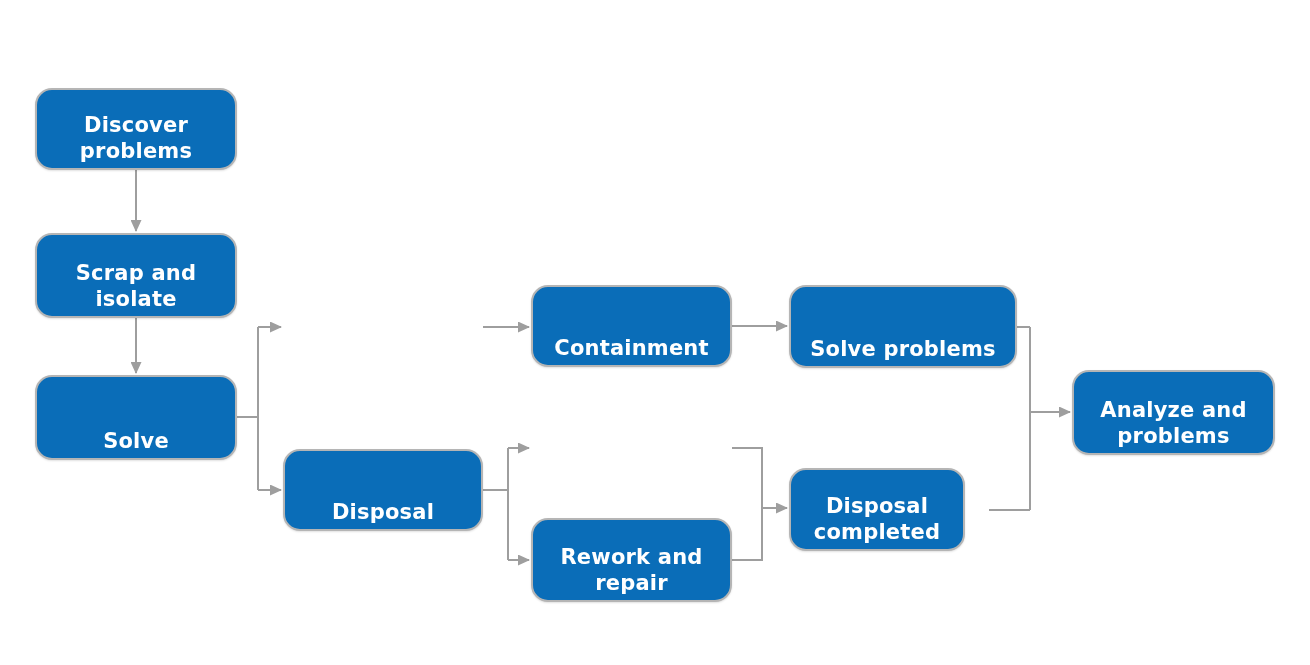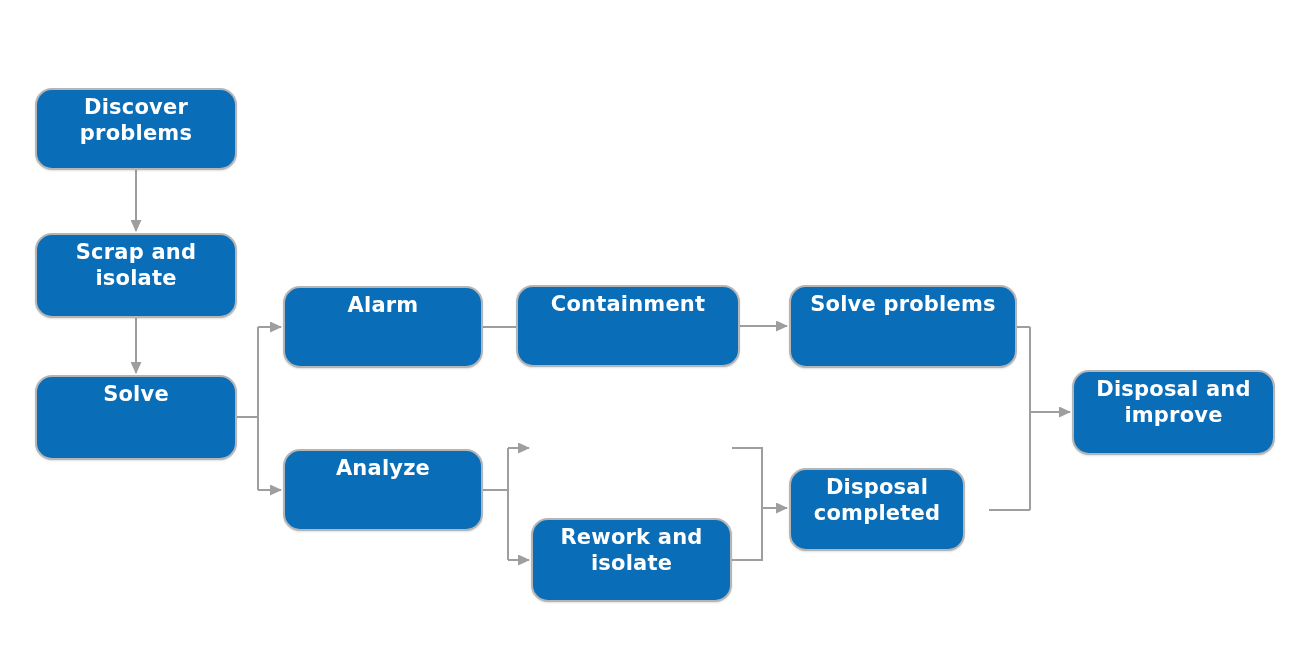--- a/index.html
+++ b/index.html
@@ -24,21 +24,21 @@
     pointer-events: none;
   }
   .node {
     position: absolute;
     box-sizing: border-box;
     background: #0a6db8;
     border: 2.5px solid #b5b5b5;
     border-radius: 17px;
     color: #ffffff;
     display: flex;
-    align-items: flex-start;
+    align-items: flex-end;
     justify-content: center;
     text-align: center;
     font-weight: 700;
     font-size: 21px;
     line-height: 1.25;
     letter-spacing: 0.2px;
     box-shadow: 0 1px 2px rgba(0,0,0,0.12);
     padding: 4px 0;
   }
 </style>
@@ -86,42 +86,39 @@
   </div>
 
   <div class="node" style="left:35px; top:233px; width:202px; height:85px">
     <span>Scrap and isolate</span>
   </div>
 
   <div class="node" style="left:35px; top:375px; width:202px; height:85px">
     <span>Solve</span>
   </div>
 
-  <div class="node" style="left:283px; top:286px; width:200px; height:82px">
-    <span>Alarm</span>
-  </div>
 
-  <div class="node" style="left:516px; top:285px; width:224px; height:82px">
+  <div class="node" style="left:531px; top:285px; width:201px; height:82px">
     <span>Containment</span>
   </div>
 
   <div class="node" style="left:789px; top:285px; width:228px; height:83px">
     <span>Solve problems</span>
   </div>
 
   <div class="node" style="left:283px; top:449px; width:200px; height:82px">
-    <span>Analyze</span>
+    <span>Disposal</span>
   </div>
 
 
   <div class="node" style="left:531px; top:518px; width:201px; height:84px">
-    <span>Rework and isolate</span>
+    <span>Rework and repair</span>
   </div>
 
   <div class="node" style="left:789px; top:468px; width:176px; height:83px">
     <span>Disposal completed</span>
   </div>
 
   <div class="node" style="left:1072px; top:370px; width:203px; height:85px">
-    <span>Disposal and improve</span>
+    <span>Analyze and problems</span>
   </div>
 
 </div>
 
 </body></html>

